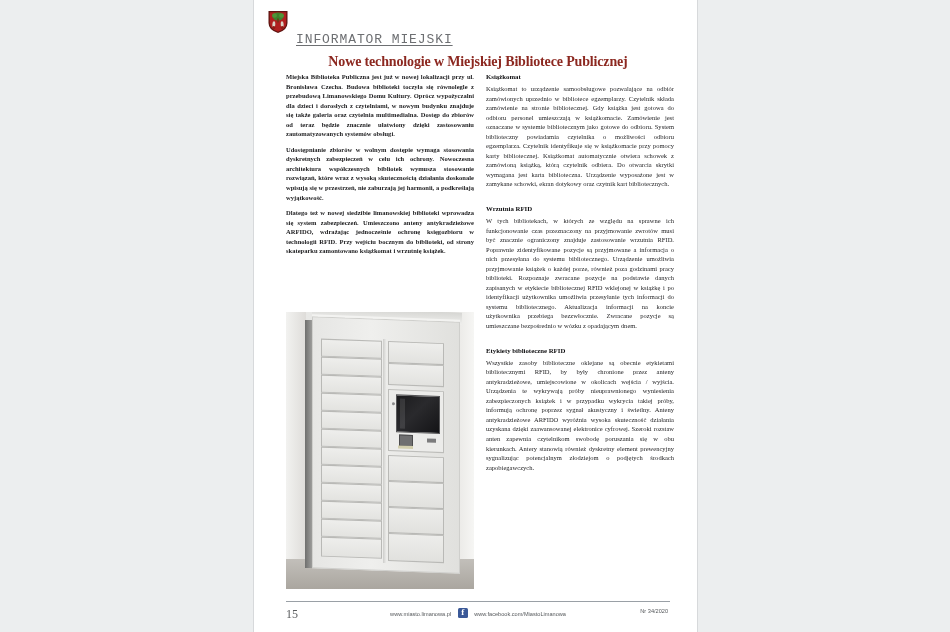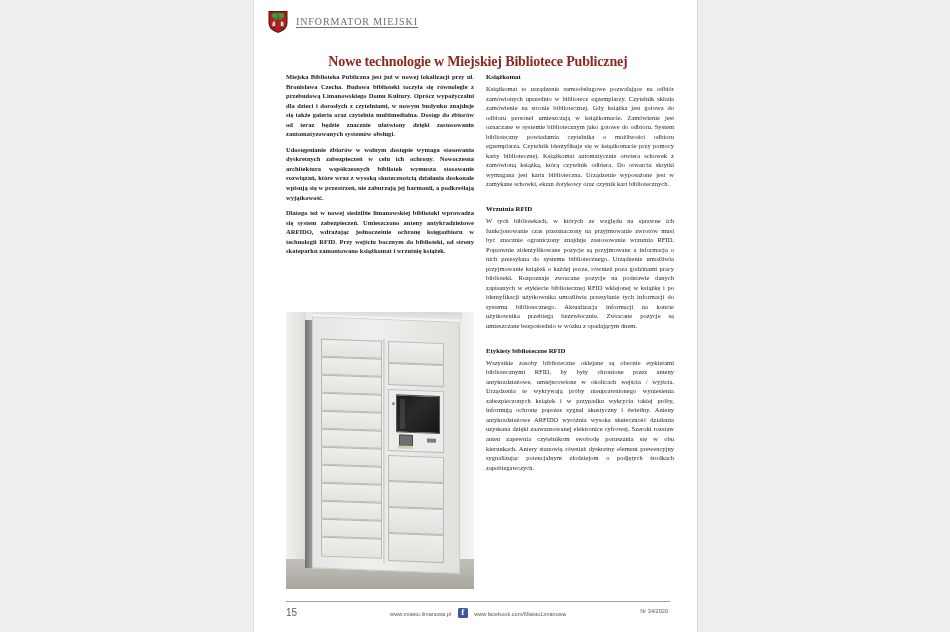--- a/index.html
+++ b/index.html
@@ -37,23 +37,23 @@
   .crest {
     position: absolute;
     left: 13px;
     top: 9px;
     width: 22px;
     height: 25px;
   }
   .masthead-label {
     position: absolute;
     left: 42px;
-    top: 16px;
-    font-family: Liberation Serif, serif;
-    font-size: 10px;
+    top: 32px;
+    font-family: Liberation Mono, monospace;
+    font-size: 13px;
     letter-spacing: 0.9px;
     color: #6d6f72;
     text-decoration: underline;
     text-underline-offset: 2px;
     white-space: nowrap;
   }
 
   
   .headline {
     position: absolute;
@@ -262,22 +262,22 @@
     left: 32px;
     top: 601px;
     width: 384px;
     height: 1px;
     background: #9aa0a6;
   }
   .folio {
     position: absolute;
     left: 32px;
     top: 607px;
-    font-family: Liberation Sans, sans-serif;
-    font-size: 10px;
+    font-family: Liberation Serif, serif;
+    font-size: 12px;
     color: #5a5c5e;
   }
   .footer-center {
     position: absolute;
     left: 32px;
     top: 608px;
     width: 384px;
     text-align: center;
     font-family: "Liberation Sans", sans-serif;
     font-size: 5.6px;

